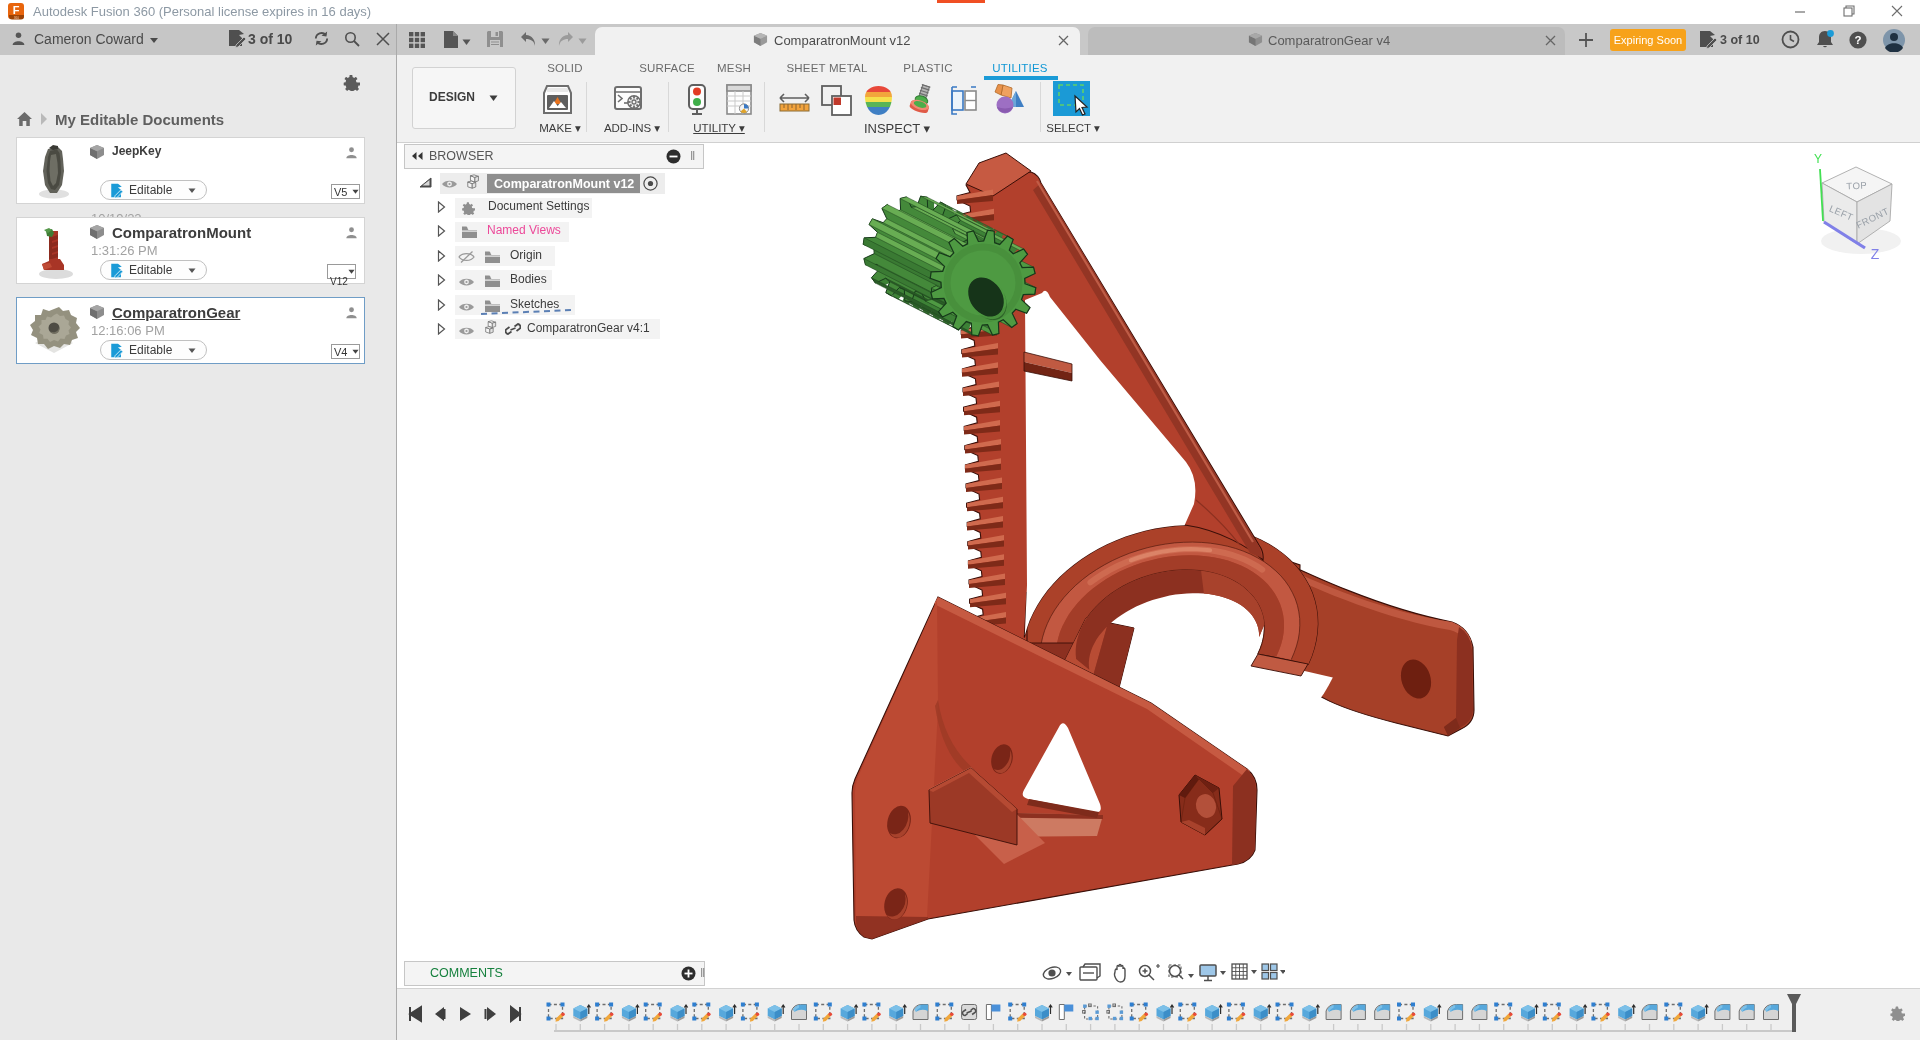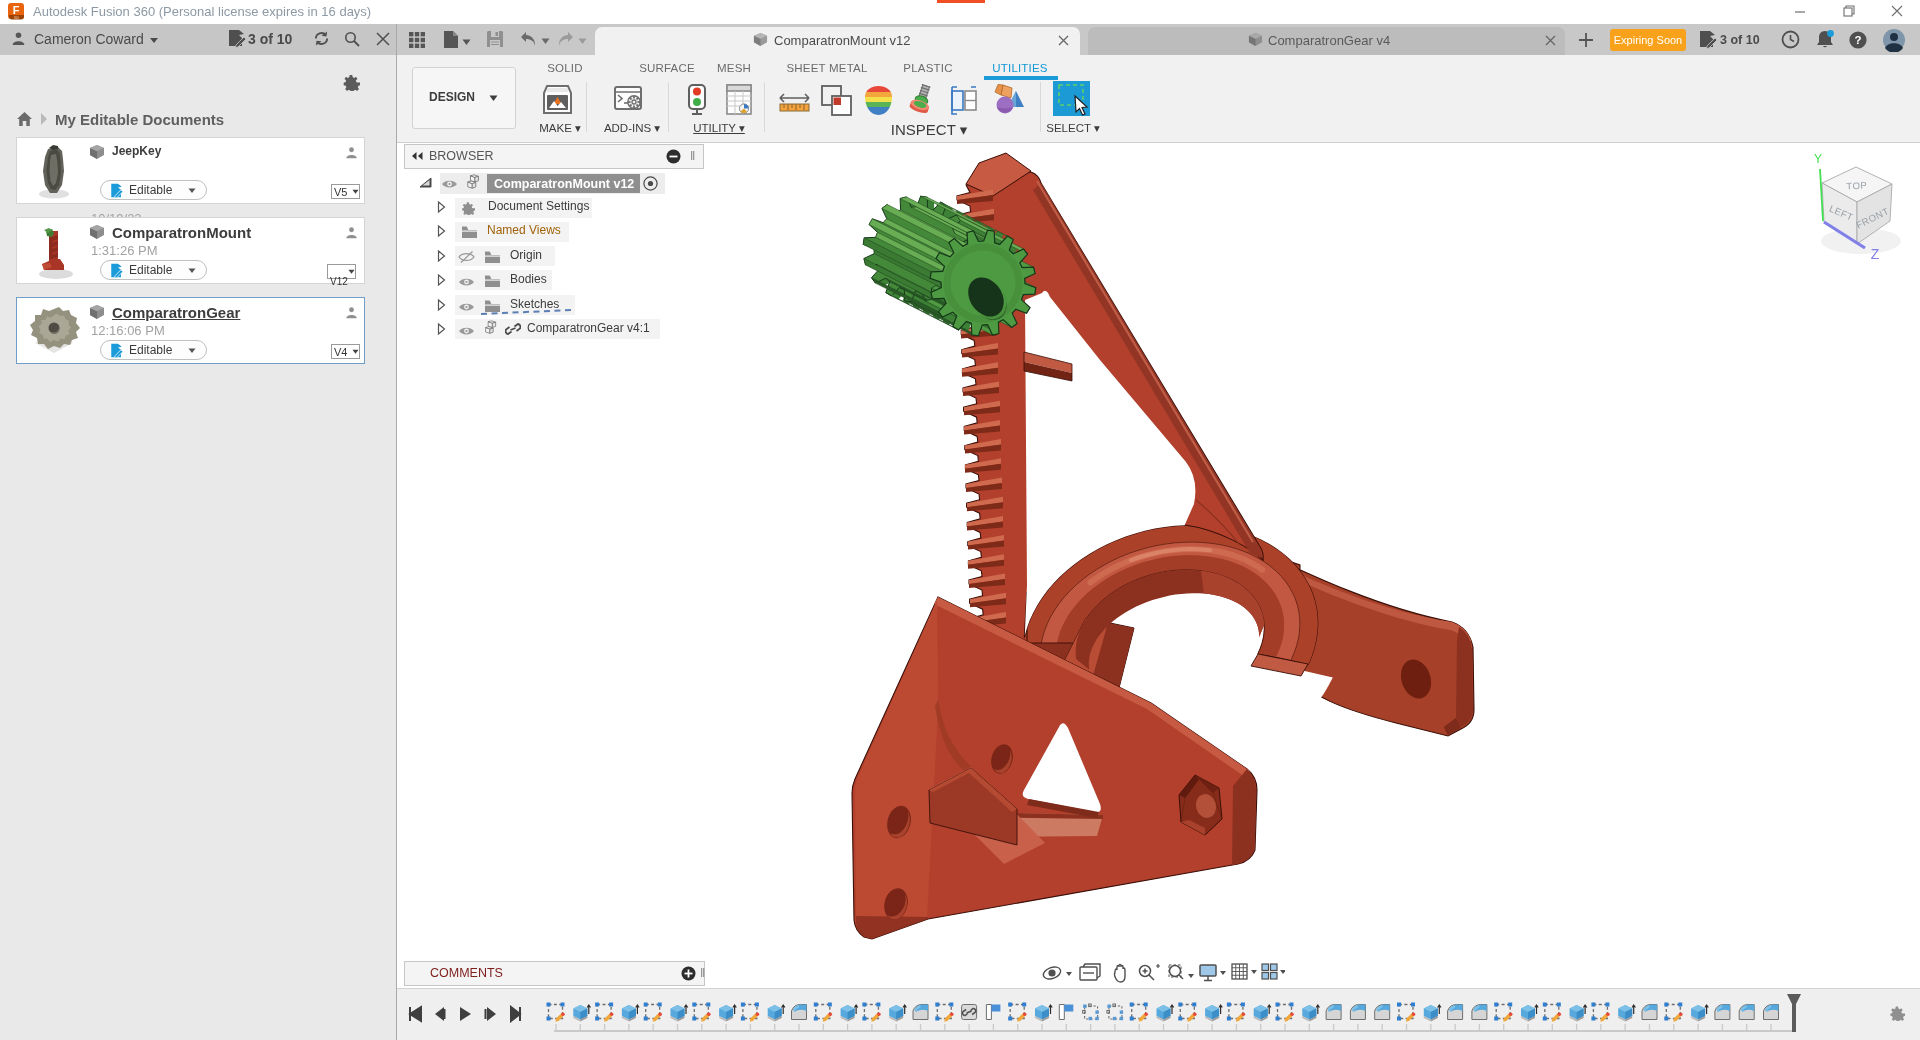--- a/index.html
+++ b/index.html
@@ -278,21 +278,21 @@
 <div class="abs" style="left:565px;top:62px;font-size:11.5px;color:#6b6b6b;transform:translateX(-50%);letter-spacing:0.2px;">SOLID</div>
 <div class="abs" style="left:643px;top:62px;font-size:11.5px;color:#6b6b6b;transform:translateX(-50%);letter-spacing:0.2px;margin-left:24px;">SURFACE</div>
 <div class="abs" style="left:734px;top:62px;font-size:11.5px;color:#6b6b6b;transform:translateX(-50%);letter-spacing:0.2px;">MESH</div>
 <div class="abs" style="left:827px;top:62px;font-size:11.5px;color:#6b6b6b;transform:translateX(-50%);letter-spacing:0.2px;">SHEET METAL</div>
 <div class="abs" style="left:928px;top:62px;font-size:11.5px;color:#6b6b6b;transform:translateX(-50%);letter-spacing:0.2px;">PLASTIC</div>
 <div class="abs" style="left:1020px;top:62px;font-size:11.5px;color:#1097d5;transform:translateX(-50%);letter-spacing:0.2px;">UTILITIES</div>
 <div class="abs" style="left:984px;top:76px;width:74px;height:4px;background:#1b9bd7;"></div>
 <div class="abs" style="left:560px;top:121px;font-size:11.5px;color:#3c3c3c;transform:translateX(-50%);">MAKE ▾</div>
     <div class="abs" style="left:632px;top:121px;font-size:11.5px;color:#3c3c3c;transform:translateX(-50%);">ADD-INS ▾</div>
     <div class="abs" style="left:719px;top:121px;font-size:11.5px;color:#3c3c3c;transform:translateX(-50%);text-decoration:underline;">UTILITY ▾</div>
-    <div class="abs" style="left:897px;top:121px;font-size:15px;color:#3c3c3c;transform:translateX(-50%);margin-left:32px;">INSPECT ▾</div>
+    <div class="abs" style="left:897px;top:121px;font-size:13px;color:#3c3c3c;transform:translateX(-50%);">INSPECT ▾</div>
     <div class="abs" style="left:1073px;top:121px;font-size:11.5px;color:#3c3c3c;transform:translateX(-50%);">SELECT ▾</div>
     <div class="abs" style="left:586px;top:82px;width:1px;height:50px;background:#d8d8d8;"></div>
 <div class="abs" style="left:668px;top:82px;width:1px;height:50px;background:#d8d8d8;"></div>
 <div class="abs" style="left:764px;top:82px;width:1px;height:50px;background:#d8d8d8;"></div>
 <div class="abs" style="left:1040px;top:82px;width:1px;height:50px;background:#d8d8d8;"></div>
 
 <svg class="abs" style="left:541px;top:83px" width="33" height="33" viewBox="0 0 33 33">
   <path d="M6 3 L27 3 L30 10 L30 30 L3 30 L3 10 Z" fill="#fdfdfd" stroke="#6e6e6e" stroke-width="2"></path>
   <rect x="6" y="5" width="21" height="4" fill="#e8e8e8"></rect>
   <rect x="6" y="12" width="21" height="15" rx="1" fill="#5f5f5f"></rect>
@@ -606,21 +606,21 @@
     </svg>
     <div class="abs" style="left:488px;top:199px;font-size:12px;color:#3c3c3c;">Document Settings</div>
 <svg class="abs" style="left:437px;top:225px" width="9" height="12" viewBox="0 0 9 12">
       <path d="M1.5 1 L7.5 6 L1.5 11 Z" fill="none" stroke="#555" stroke-width="1.2"></path>
     </svg>
     <svg class="abs" style="left:461px;top:225px" width="17" height="14" viewBox="0 0 17 14">
       <path d="M1 3 L6 3 L7.5 5 L16 5 L16 13 L1 13 Z" fill="#8f8f8f"></path>
       <path d="M1 3 L1 1.5 L5.5 1.5 L7 3.4 L1 3.4 Z" fill="#8f8f8f"></path>
       <rect x="1" y="5.5" width="15" height="1.2" fill="#efefef"></rect>
     </svg>
-    <div class="abs" style="left:487px;top:223px;font-size:12px;color:#a16207;">Named Views</div>
+    <div class="abs" style="left:487px;top:223px;font-size:12px;color:#ec4899;">Named Views</div>
 <svg class="abs" style="left:437px;top:250px" width="9" height="12" viewBox="0 0 9 12">
       <path d="M1.5 1 L7.5 6 L1.5 11 Z" fill="none" stroke="#555" stroke-width="1.2"></path>
     </svg>
     <svg class="abs" style="left:458px;top:250px" width="18" height="14" viewBox="0 0 18 14">
       <path d="M1 7 C4 2.5 13 2.5 16 7 C13 11.5 4 11.5 1 7 Z" fill="none" stroke="#9a9a9a" stroke-width="1.3"></path>
       <line x1="3" y1="12.5" x2="14.5" y2="1.5" stroke="#9a9a9a" stroke-width="1.3"></line>
     </svg>
     <svg class="abs" style="left:484px;top:250px" width="17" height="14" viewBox="0 0 17 14">
       <path d="M1 3 L6 3 L7.5 5 L16 5 L16 13 L1 13 Z" fill="#8f8f8f"></path>
       <path d="M1 3 L1 1.5 L5.5 1.5 L7 3.4 L1 3.4 Z" fill="#8f8f8f"></path>
@@ -677,21 +677,21 @@
       <g fill="none" stroke="#4a4a4a" stroke-width="1.8">
         <path d="M6.5 8.5 L3 11 A3 3 0 0 1 1 6.5 L4.5 4"></path>
         <path d="M9.5 3.5 L13 1 A3 3 0 0 1 15 5.5 L11.5 8"></path>
         <line x1="5.5" y1="7" x2="10.5" y2="5"></line>
       </g>
     </svg>
     <div class="abs" style="left:527px;top:321px;font-size:12px;color:#3c3c3c;">ComparatronGear v4:1</div>
 <div class="abs" style="left:481px;top:311px;width:90px;height:0;border-bottom:2px dashed #5b7fb4;transform:rotate(-2.5deg);"></div>
 
 <div class="abs" style="left:404px;top:961px;width:301px;height:25px;background:#f4f4f4;border:1px solid #c6c6c6;"></div>
-<div class="abs" style="left:430px;top:966px;font-size:12.5px;color:#7f1d1d;">COMMENTS</div>
+<div class="abs" style="left:430px;top:966px;font-size:12.5px;color:#15803d;">COMMENTS</div>
 <svg class="abs" style="left:681px;top:966px" width="15" height="15" viewBox="0 0 15 15">
       <circle cx="7.5" cy="7.5" r="7" fill="#2d2d2d"></circle>
       <rect x="3.5" y="6.6" width="8" height="1.8" fill="#fff"></rect>
       <rect x="6.6" y="3.5" width="1.8" height="8" fill="#fff"></rect>
     </svg>
 <div class="abs" style="left:700px;top:965px;font-size:13px;color:#888;">‖</div>
 
 <svg class="abs" style="left:1040px;top:960px" width="245" height="28" viewBox="0 0 245 28">
   <g stroke="#4f4f4f" fill="none" stroke-width="1.4">
     <ellipse cx="12" cy="13" rx="9" ry="5.5" transform="rotate(-20 12 13)"></ellipse>

